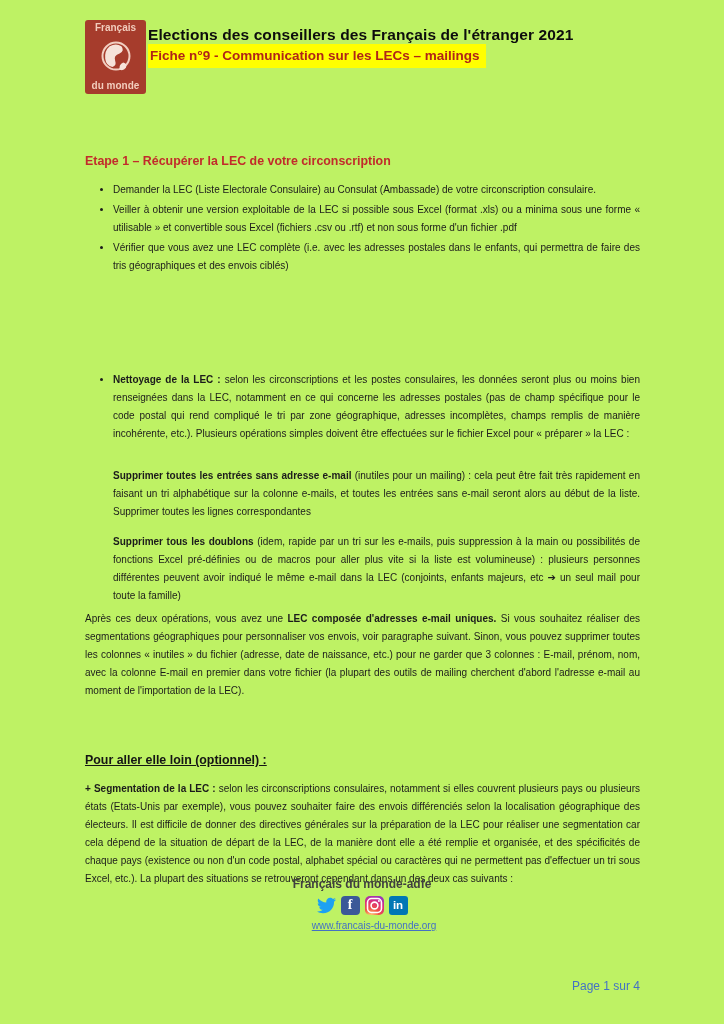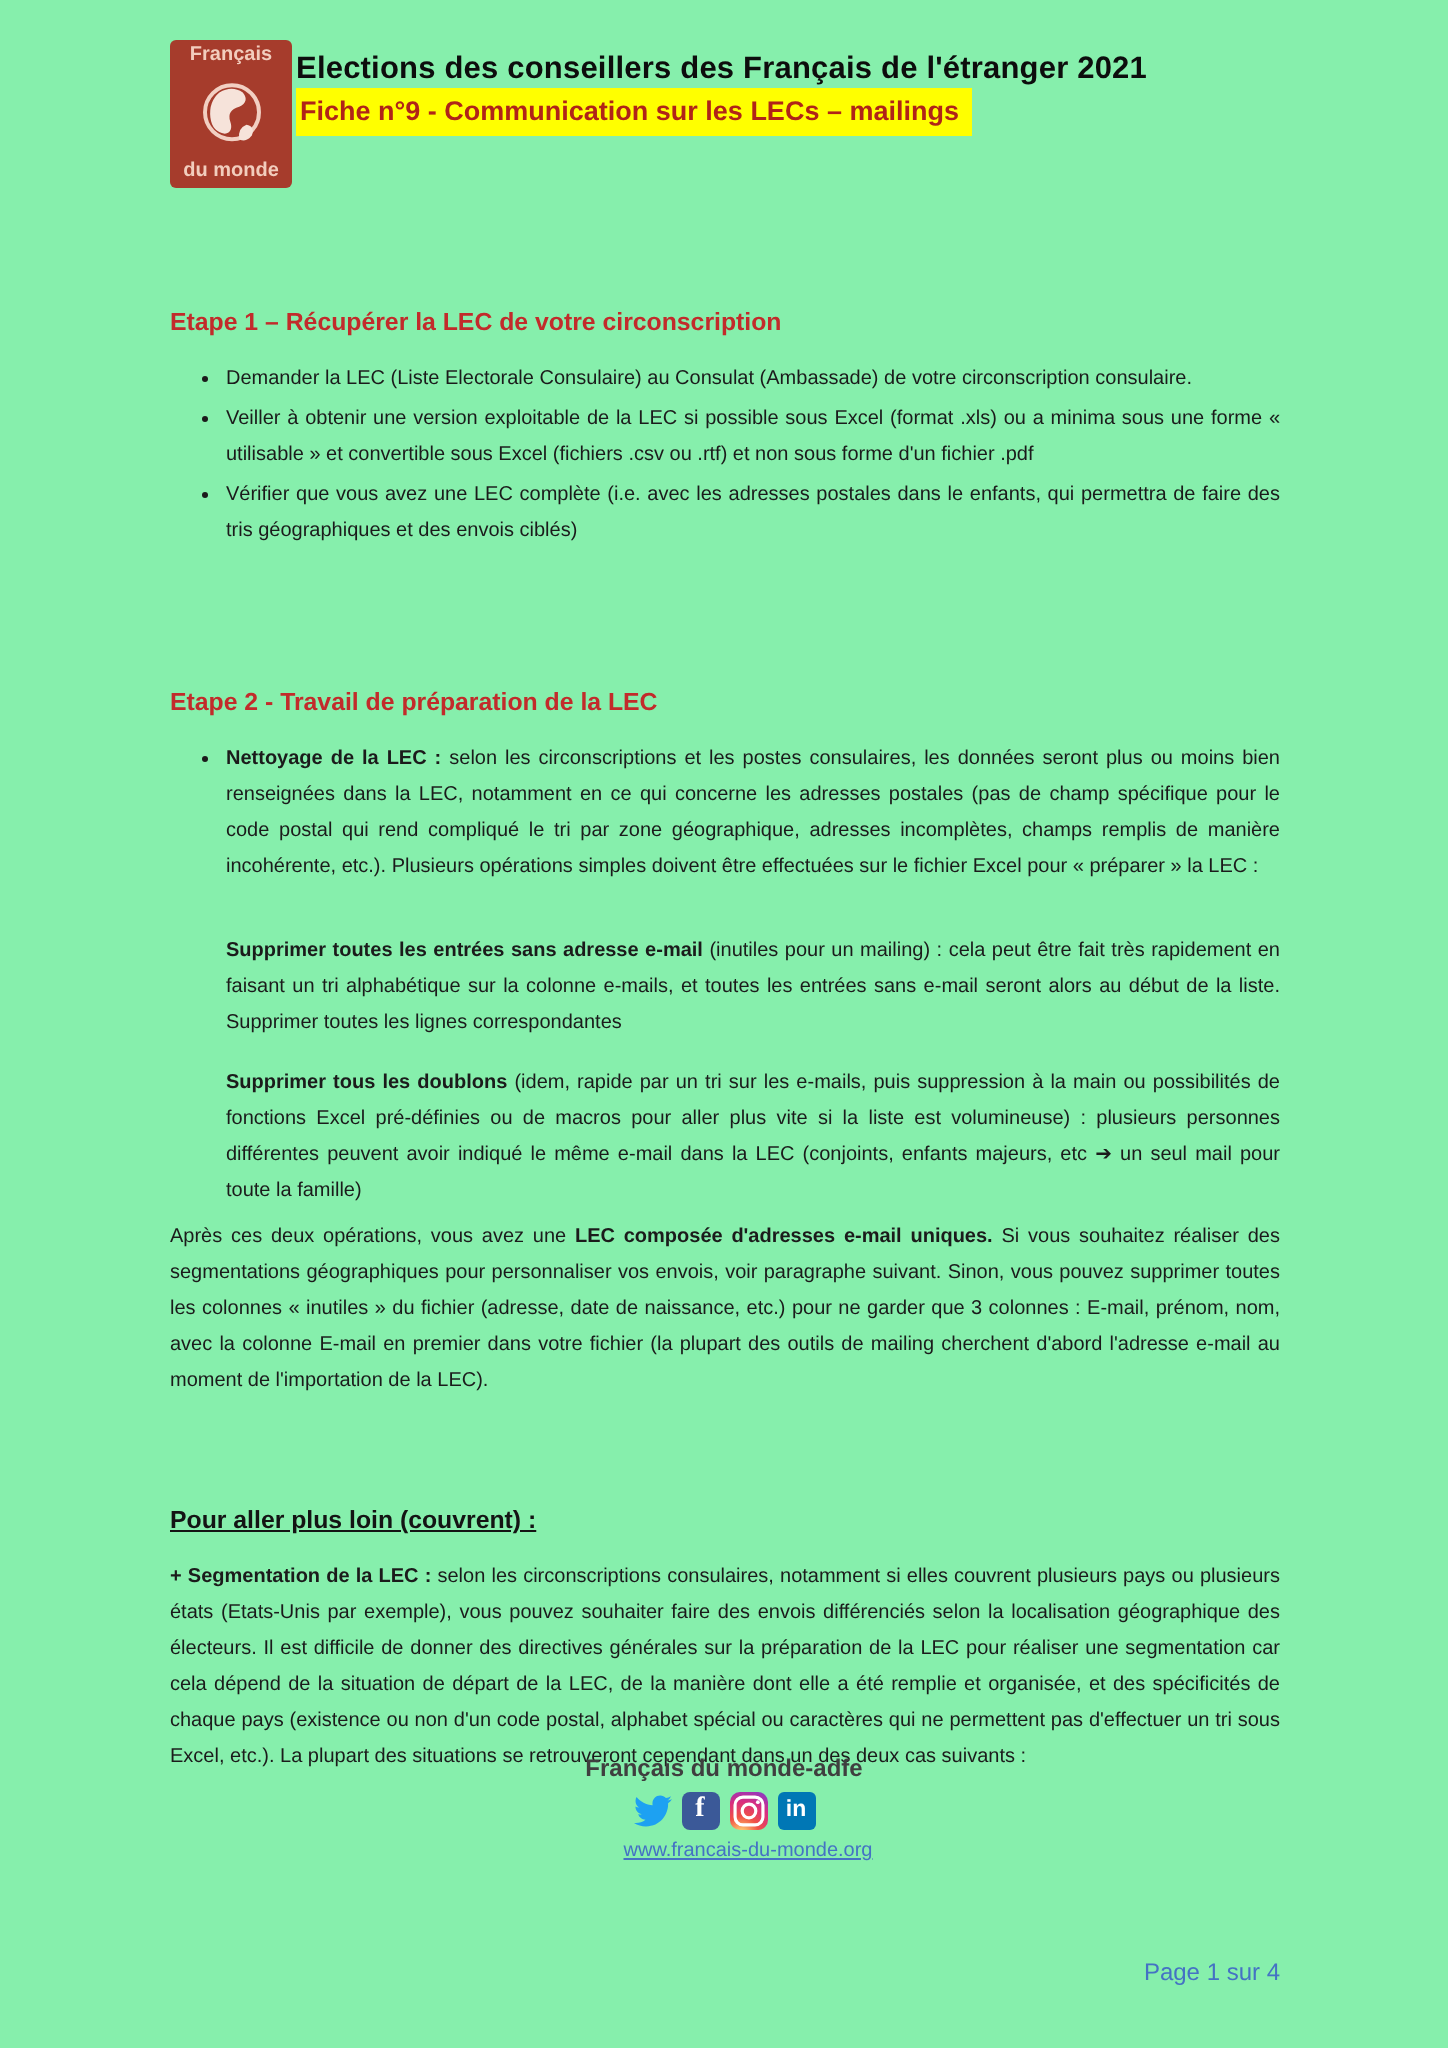--- a/index.html
+++ b/index.html
@@ -7,21 +7,21 @@
   body {
     font-family: "Liberation Sans", "DejaVu Sans", sans-serif;
     width: 724px; height: 1024px;
     position: relative;
     overflow: hidden;
     color: #1b1b1b;
   }
   .page {
     position: relative;
     width: 724px; height: 1024px;
-    background: #86efac;
+    background: #bef264;
   }
 
   
   .logo {
     position: absolute; left: 85px; top: 20px;
     width: 61px; height: 74px;
     background: #a63c2c;
     border-radius: 3px;
     display: flex; flex-direction: column; align-items: center; justify-content: space-between;
     padding: 3px 2px;
@@ -133,33 +133,32 @@
   </div>
 
   <div class="block etape-heading" style="top:152px">Etape 1 – Récupérer la LEC de votre circonscription</div>
 
   <ul class="block bullets" style="top:181px">
     <li>Demander la LEC (Liste Electorale Consulaire) au Consulat (Ambassade) de votre circonscription consulaire.</li>
     <li>Veiller à obtenir une version exploitable de la LEC si possible sous Excel (format .xls) ou a minima sous une forme « utilisable » et convertible sous Excel (fichiers .csv ou .rtf) et non sous forme d'un fichier .pdf</li>
     <li>Vérifier que vous avez une LEC complète (i.e. avec les adresses postales dans le enfants, qui permettra de faire des tris géographiques et des envois ciblés)</li>
   </ul>
 
-  <div class="block etape-heading" style="top:342px">Etape 2 - Travail de préparation de la LEC</div>
 
   <ul class="block bullets" style="top:371px">
     <li><b>Nettoyage de la LEC :</b><span> selon les circonscriptions et les postes consulaires, les données seront plus ou moins bien renseignées dans la LEC, notamment en ce qui concerne les adresses postales (pas de champ spécifique pour le code postal qui rend compliqué le tri par zone géographique, adresses incomplètes, champs remplis de manière incohérente, etc.). Plusieurs opérations simples doivent être effectuées sur le fichier Excel pour « préparer » la LEC :</span></li>
   </ul>
 
   <p class="block indent" style="top:467px"><b>Supprimer toutes les entrées sans adresse e-mail</b><span> (inutiles pour un mailing) : cela peut être fait très rapidement en faisant un tri alphabétique sur la colonne e-mails, et toutes les entrées sans e-mail seront alors au début de la liste. Supprimer toutes les lignes correspondantes</span></p>
 
   <p class="block indent" style="top:533px"><b>Supprimer tous les doublons</b><span> (idem, rapide par un tri sur les e-mails, puis suppression à la main ou possibilités de fonctions Excel pré-définies ou de macros pour aller plus vite si la liste est volumineuse) : plusieurs personnes différentes peuvent avoir indiqué le même e-mail dans la LEC (conjoints, enfants majeurs, etc ➔ un seul mail pour toute la famille)</span></p>
 
   <p class="block" style="top:610px"><span>Après ces deux opérations, vous avez une </span><b>LEC composée d'adresses e-mail uniques.</b><span> Si vous souhaitez réaliser des segmentations géographiques pour personnaliser vos envois, voir paragraphe suivant. Sinon, vous pouvez supprimer toutes les colonnes « inutiles » du fichier (adresse, date de naissance, etc.) pour ne garder que 3 colonnes : E-mail, prénom, nom, avec la colonne E-mail en premier dans votre fichier (la plupart des outils de mailing cherchent d'abord l'adresse e-mail au moment de l'importation de la LEC).</span></p>
 
-  <div class="block plain-heading" style="top:751px">Pour aller plus loin (couvrent) :</div>
+  <div class="block plain-heading" style="top:751px">Pour aller elle loin (optionnel) :</div>
 
   <p class="block" style="top:780px"><b>+ Segmentation de la LEC :</b><span> selon les circonscriptions consulaires, notamment si elles couvrent plusieurs pays ou plusieurs états (Etats-Unis par exemple), vous pouvez souhaiter faire des envois différenciés selon la localisation géographique des électeurs. Il est difficile de donner des directives générales sur la préparation de la LEC pour réaliser une segmentation car cela dépend de la situation de départ de la LEC, de la manière dont elle a été remplie et organisée, et des spécificités de chaque pays (existence ou non d'un code postal, alphabet spécial ou caractères qui ne permettent pas d'effectuer un tri sous Excel, etc.). La plupart des situations se retrouveront cependant dans un des deux cas suivants :</span></p>
 
   <div class="footer-center">
     <div class="footer-org">Français du monde-adfe</div>
     <div class="social-row">
       <span class="icon twitter">
         <svg width="19" height="19" viewBox="0 0 24 24" fill="#1da1f2">
           <path d="M23.95 4.57c-.88.39-1.83.65-2.82.78 1.01-.61 1.79-1.57 2.16-2.72-.95.56-2 .97-3.13 1.19-.9-.95-2.18-1.55-3.59-1.55-2.72 0-4.92 2.2-4.92 4.92 0 .39.04.76.13 1.12-4.09-.2-7.72-2.17-10.15-5.14-.43.72-.67 1.56-.67 2.47 0 1.71.87 3.21 2.19 4.1-.81-.03-1.57-.25-2.23-.62v.06c0 2.39 1.69 4.37 3.95 4.83-.41.11-.85.17-1.3.17-.31 0-.62-.03-.92-.09.63 1.95 2.45 3.38 4.6 3.42-1.68 1.32-3.81 2.1-6.1 2.1-.39 0-.78-.02-1.17-.07 2.19 1.39 4.77 2.21 7.56 2.21 9.05 0 14-7.5 14-13.99 0-.21 0-.42-.02-.63.96-.69 1.8-1.56 2.46-2.55z"></path>
         </svg>

